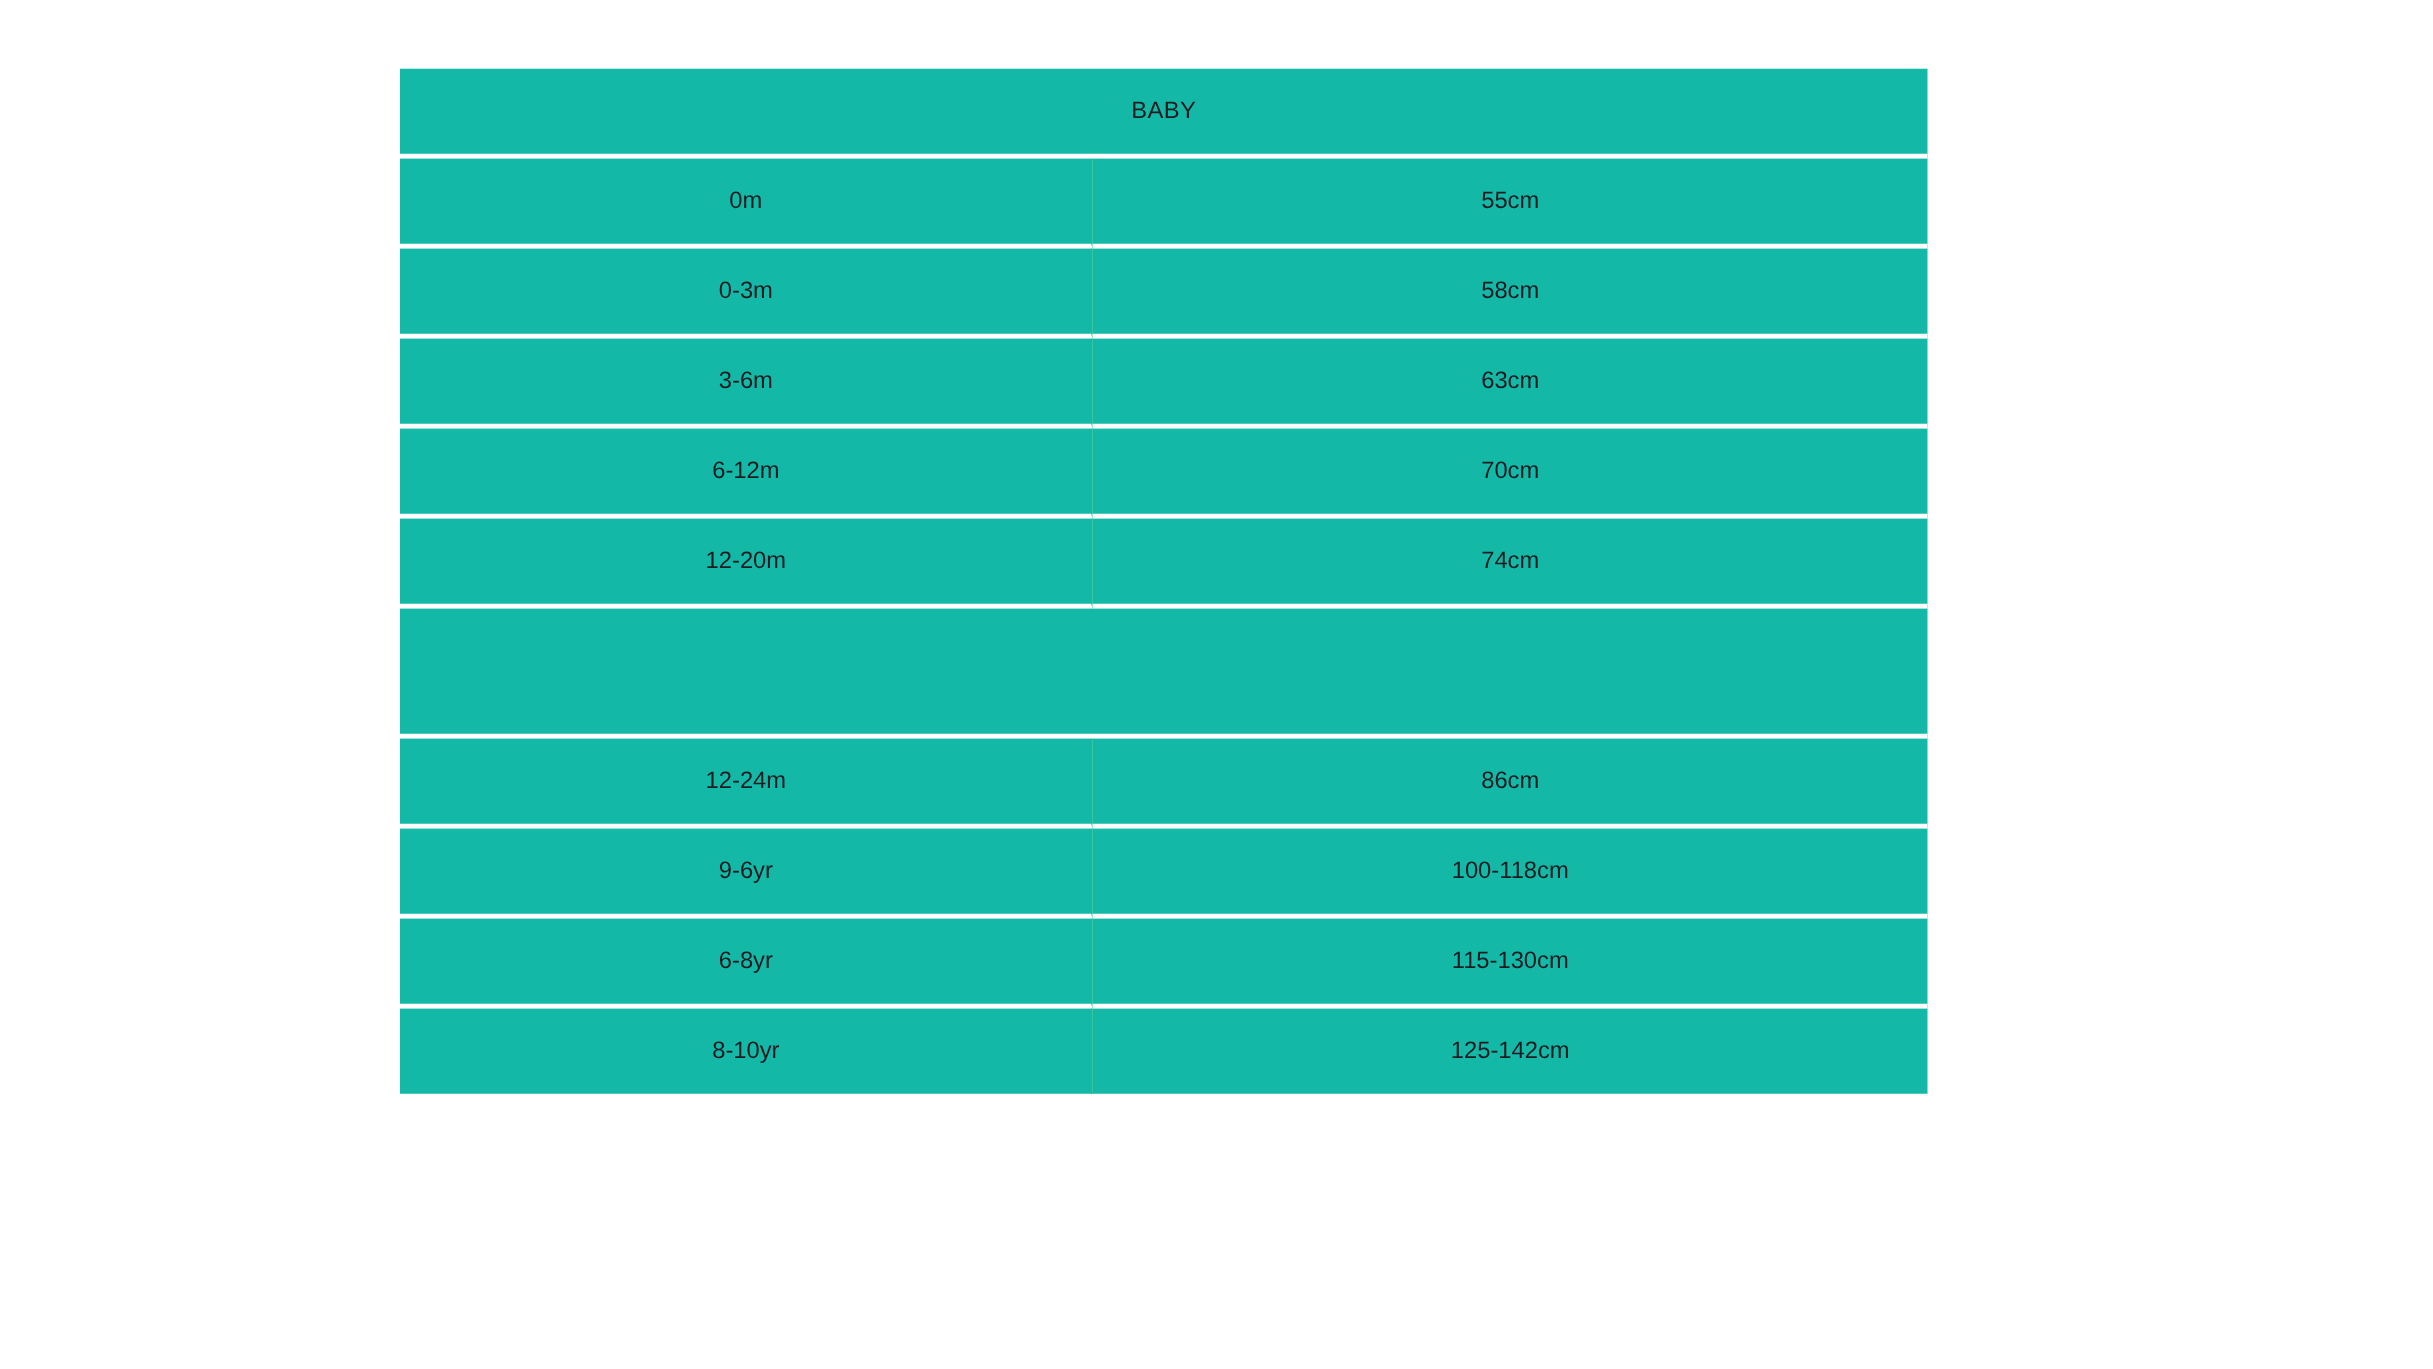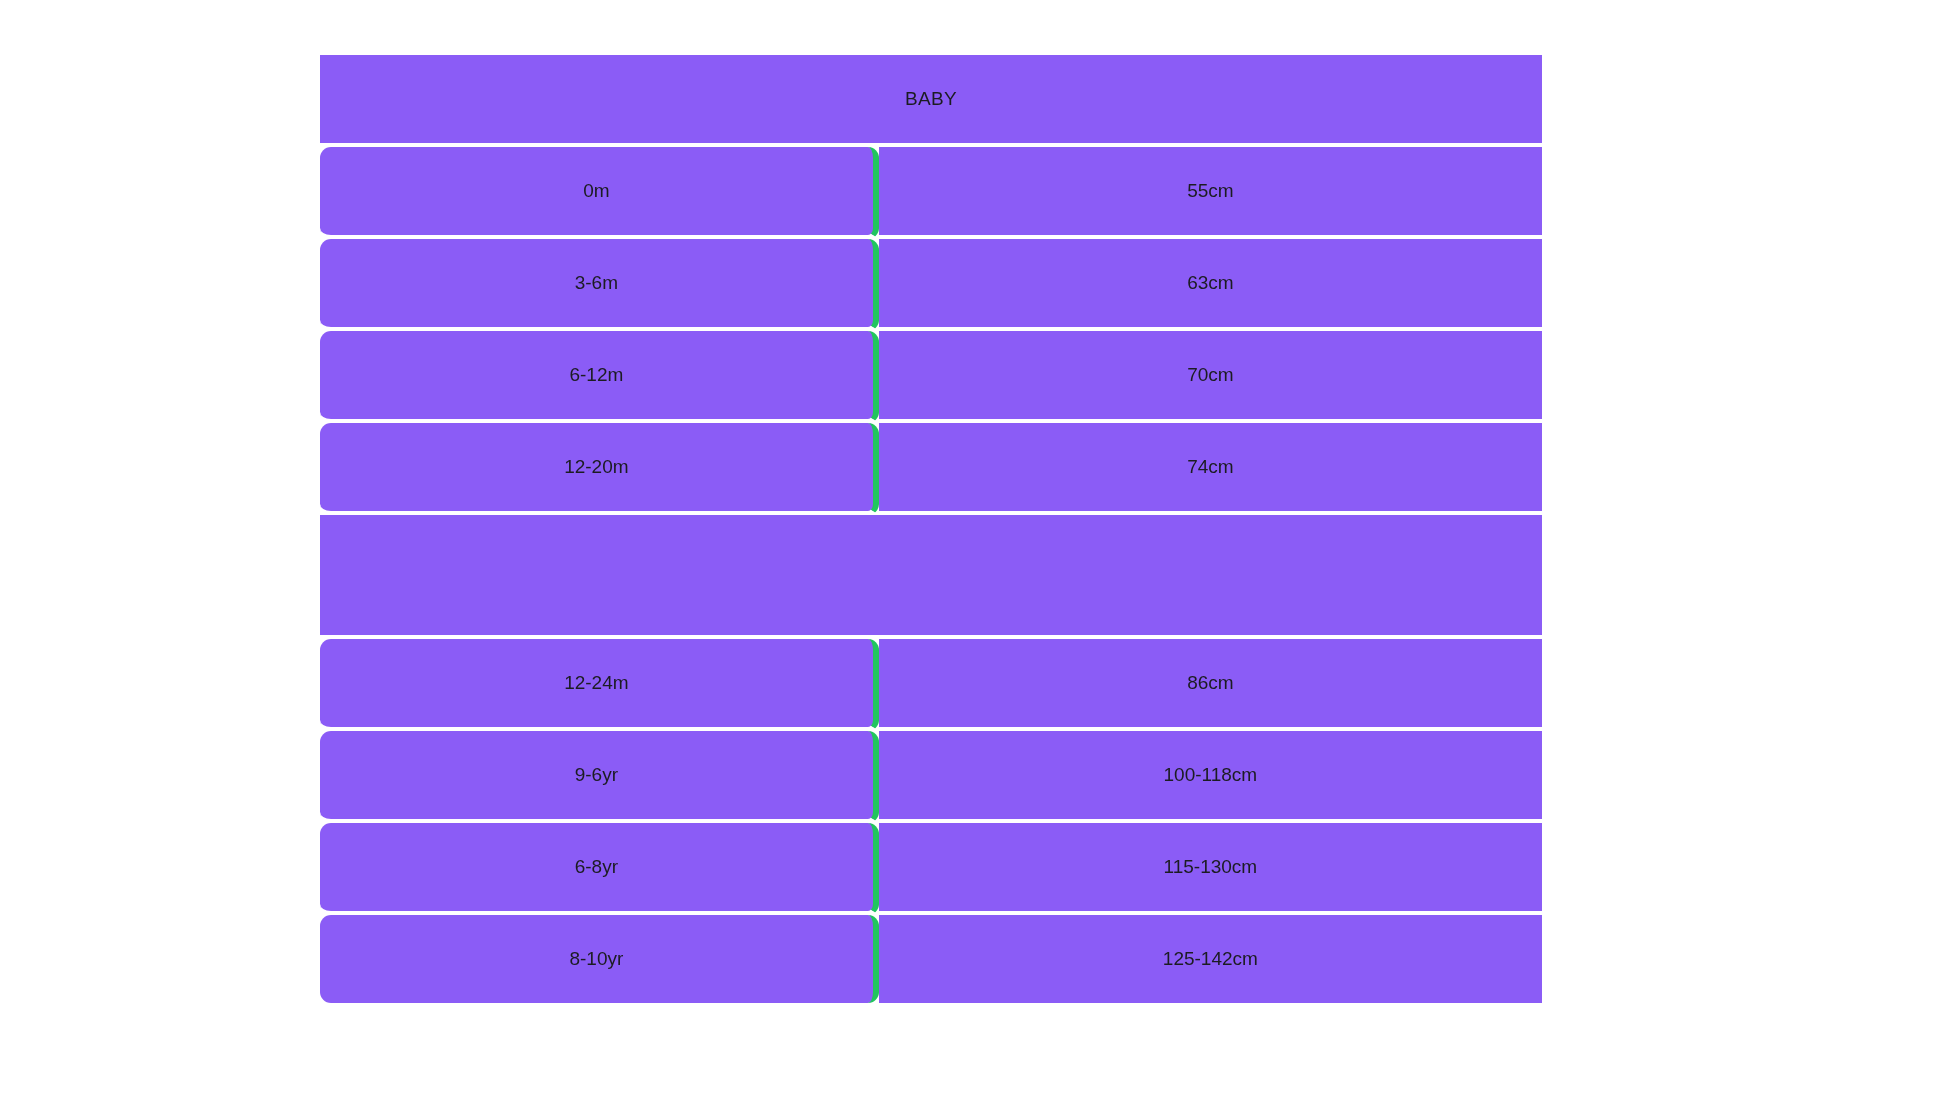--- a/index.html
+++ b/index.html
@@ -26,36 +26,35 @@
   .size-table {
     position: absolute;
     left: 320px;
     top: 55px;
     width: 1222px;
     border-collapse: separate;
     border-spacing: 0;
   }
 
   .size-table td {
-    background: #8b5cf6;
+    background: #14b8a6;
     color: #1c1c22;
     font-size: 19px;
     line-height: 1.2;
     text-align: center;
     vertical-align: middle;
     height: 68px;
     border-bottom: 4px solid #ffffff;
-    padding: 10px;
+    padding: 0;
   }
 
   
   .size-table td.col-a {
     width: 552px;
-    border-right: 6px solid #22c55e;
-    border-radius: 11px;
+    border-right: 1px solid #22c55e;
   }
   .size-table td.col-b {
     width: 666px;
     margin-left: 12px;
   }
 
   .size-table td.section-head {
     height: 68px;
     font-size: 19px;
     letter-spacing: 0.3px;
@@ -78,20 +77,24 @@
   <table class="size-table">
     <tbody>
 
       <tr>
         <td class="section-head" colspan="2">BABY</td>
       </tr>
 
       <tr>
         <td class="col-a">0m</td>
         <td class="col-b">55cm</td>
+      </tr>
+      <tr>
+        <td class="col-a">0-3m</td>
+        <td class="col-b">58cm</td>
       </tr>
       <tr>
         <td class="col-a">3-6m</td>
         <td class="col-b">63cm</td>
       </tr>
       <tr>
         <td class="col-a">6-12m</td>
         <td class="col-b">70cm</td>
       </tr>
       <tr>

